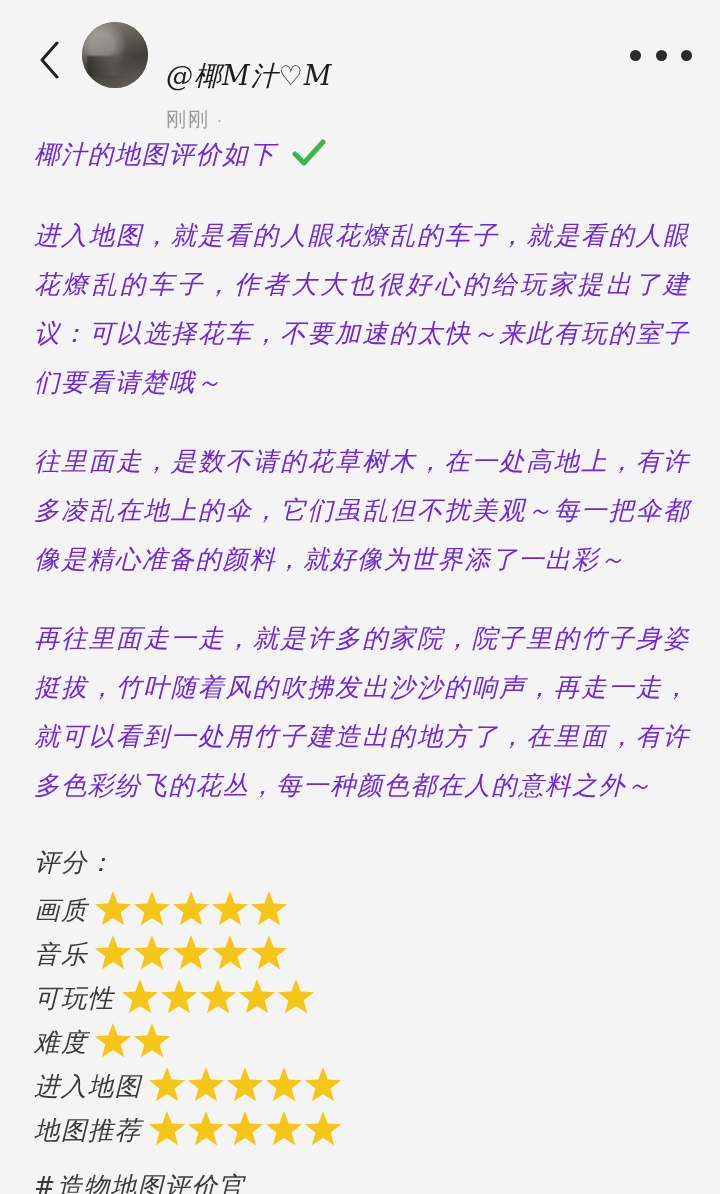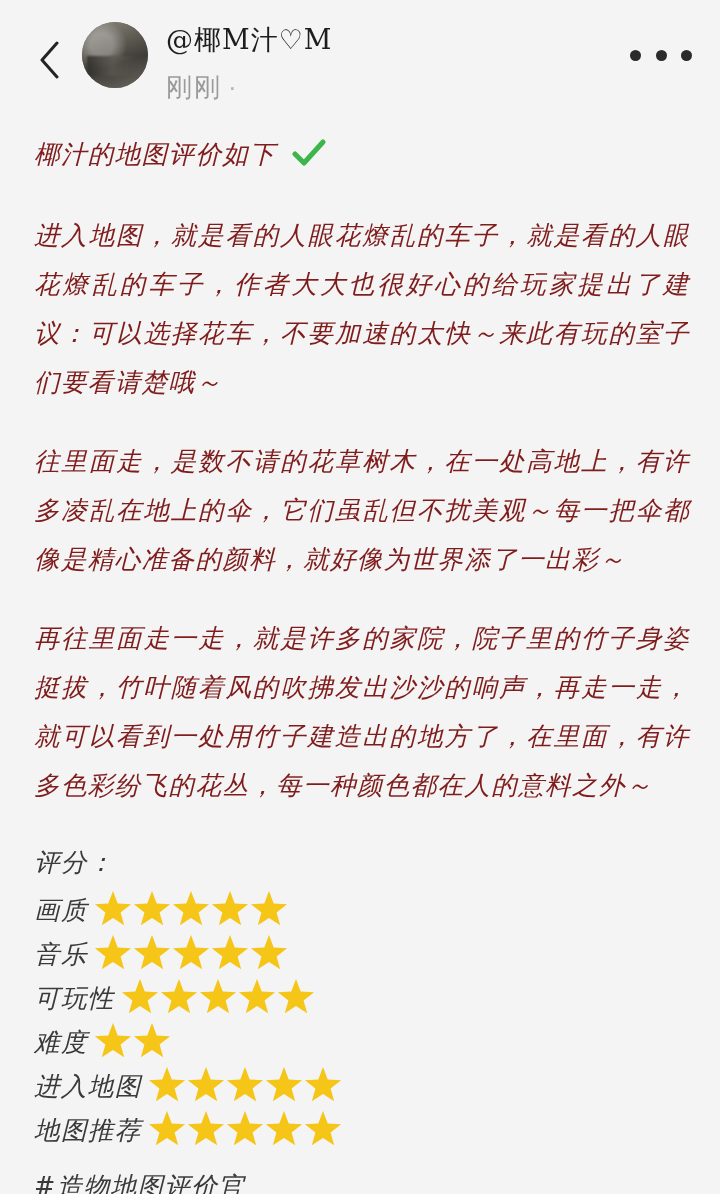--- a/index.html
+++ b/index.html
@@ -65,28 +65,30 @@
   }
 
   .name-block {
     margin-left: 18px;
     padding-top: 2px;
     min-width: 0;
   }
   .username {
     font-family: "DejaVu Serif", serif;
     font-size: 27px;
+    font-style: italic;
     color: #1d1d1d;
     letter-spacing: 1px;
     white-space: nowrap;
     line-height: 1.2;
+    margin-top: 36px;
   }
   .meta {
     margin-top: 14px;
-    font-size: 26px;
+    font-size: 20px;
     color: #9a9a9a;
     letter-spacing: 2px;
   }
   .meta .dot { margin-left: 6px; color: #b5b5b5; }
 
   .more-btn {
     position: absolute;
     right: 28px;
     top: 40px;
     width: 62px;
@@ -104,21 +106,21 @@
   }
 
   
   .content {
     padding: 12px 30px 0 34px;
   }
   .para {
     font-family: "DejaVu Serif", serif;
     font-size: 25.5px;
     line-height: 49px;
-    color: #7f1d1d;
+    color: #6d28d9;
     letter-spacing: 1.4px;
     margin: 0 0 30px 0;
     text-align: justify;
     font-style: italic;
   }
   .para.first { margin-bottom: 28px; }
   .para .title-line { display: inline; }
   .check {
     display: inline-block;
     vertical-align: -4px;

